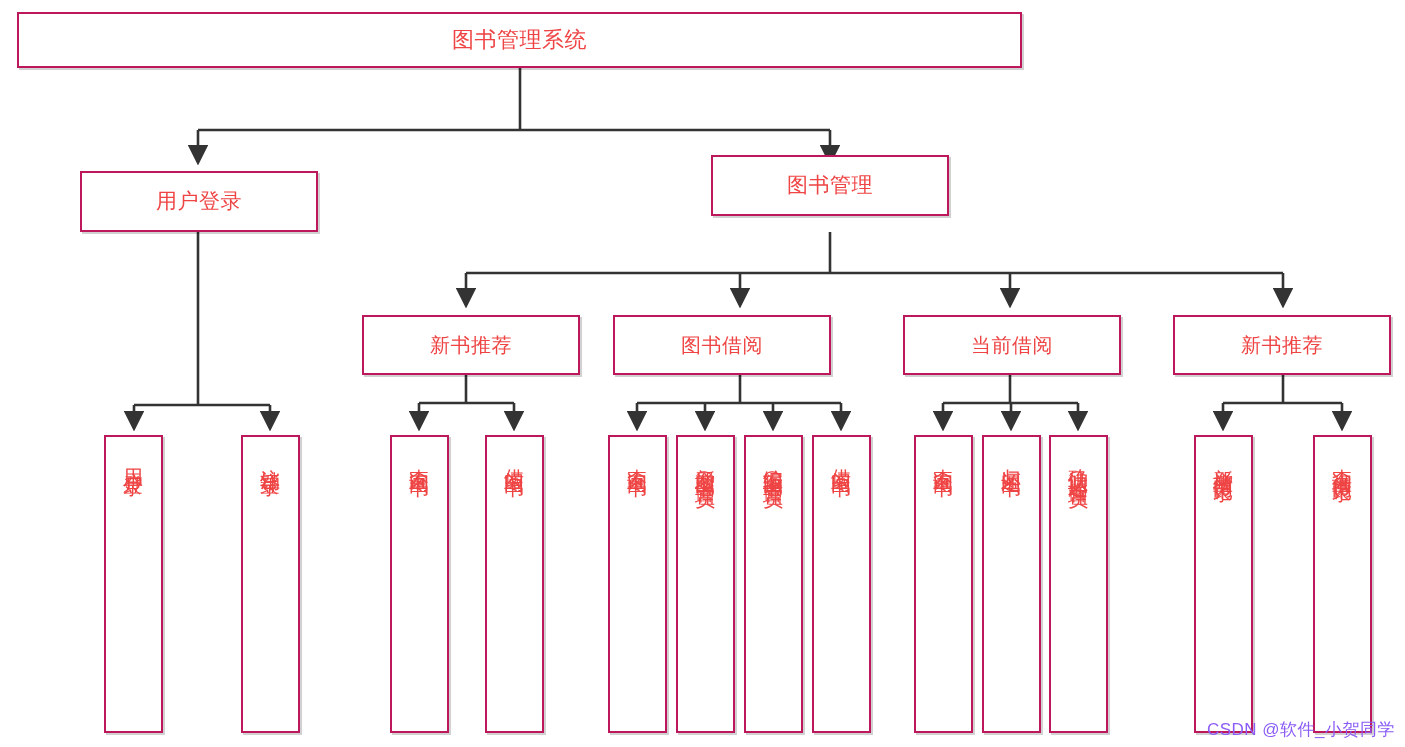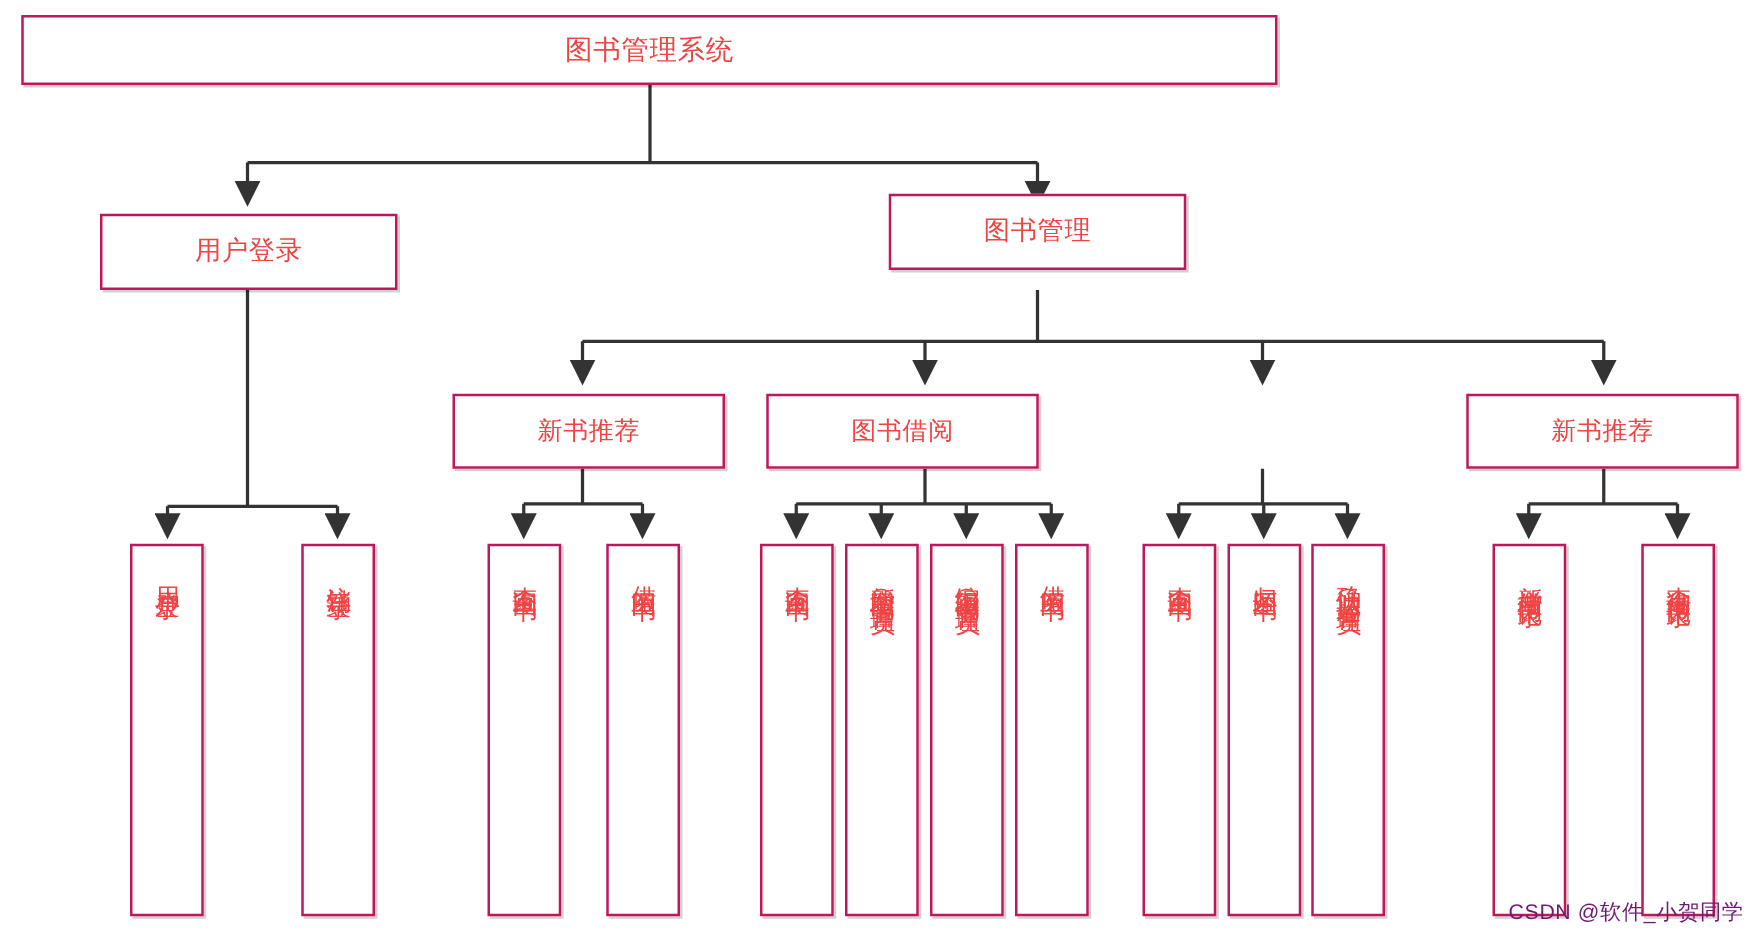--- a/index.html
+++ b/index.html
@@ -59,21 +59,21 @@
     font-size: 20px;
     letter-spacing: 3px;
     line-height: 1;
     white-space: nowrap;
   }
   .watermark {
     position: absolute;
     right: 10px;
     bottom: 6px;
     font-size: 17px;
-    color: #701a75;
+    color: #8b5cf6;
     white-space: nowrap;
     letter-spacing: 0.5px;
   }
 </style>
 </head>
 <body>
 
 <div id="canvas">
 
   <svg class="edges" viewBox="0 0 1405 747">
@@ -136,20 +136,23 @@
   <div class="node lvl1" style="left:711px; top:155px; width:238px; height:61px;">
     <span class="label">图书管理</span>
   </div>
 
   <div class="node lvl2" style="left:362px; top:315px; width:218px; height:60px;">
     <span class="label">新书推荐</span>
   </div>
   <div class="node lvl2" style="left:613px; top:315px; width:218px; height:60px;">
     <span class="label">图书借阅</span>
   </div>
+  <div class="node lvl2" style="left:903px; top:315px; width:218px; height:60px;">
+    <span class="label">当前借阅</span>
+  </div>
   <div class="node lvl2" style="left:1173px; top:315px; width:218px; height:60px;">
     <span class="label">新书推荐</span>
   </div>
 
   <div class="node leaf" style="left:104px; top:435px; width:59px; height:298px;">
     <span class="label">用户登录</span>
   </div>
   <div class="node leaf" style="left:241px; top:435px; width:59px; height:298px;">
     <span class="label">注销登录</span>
   </div>

